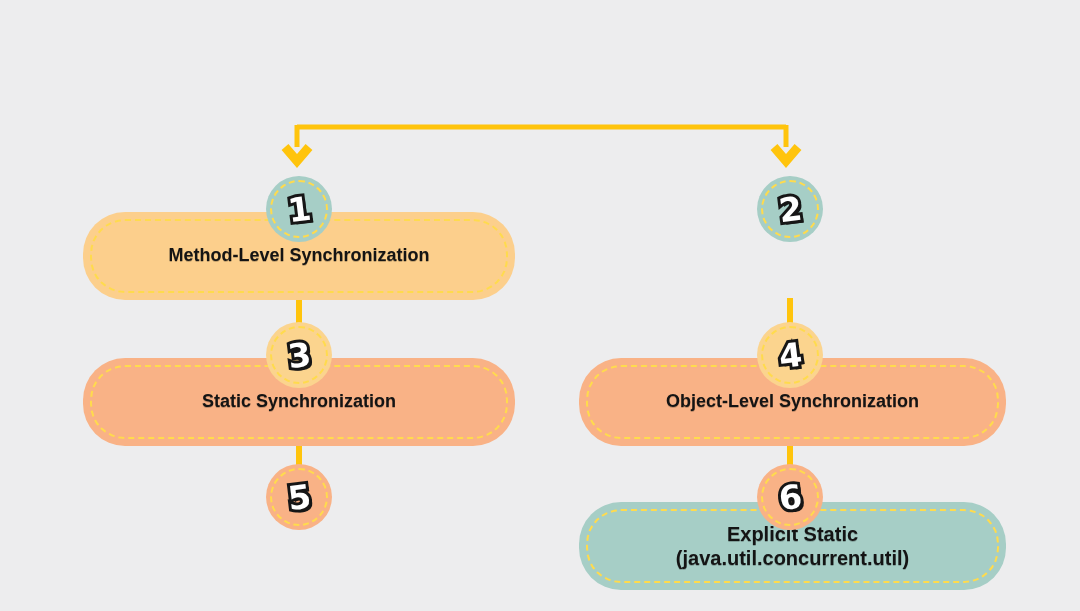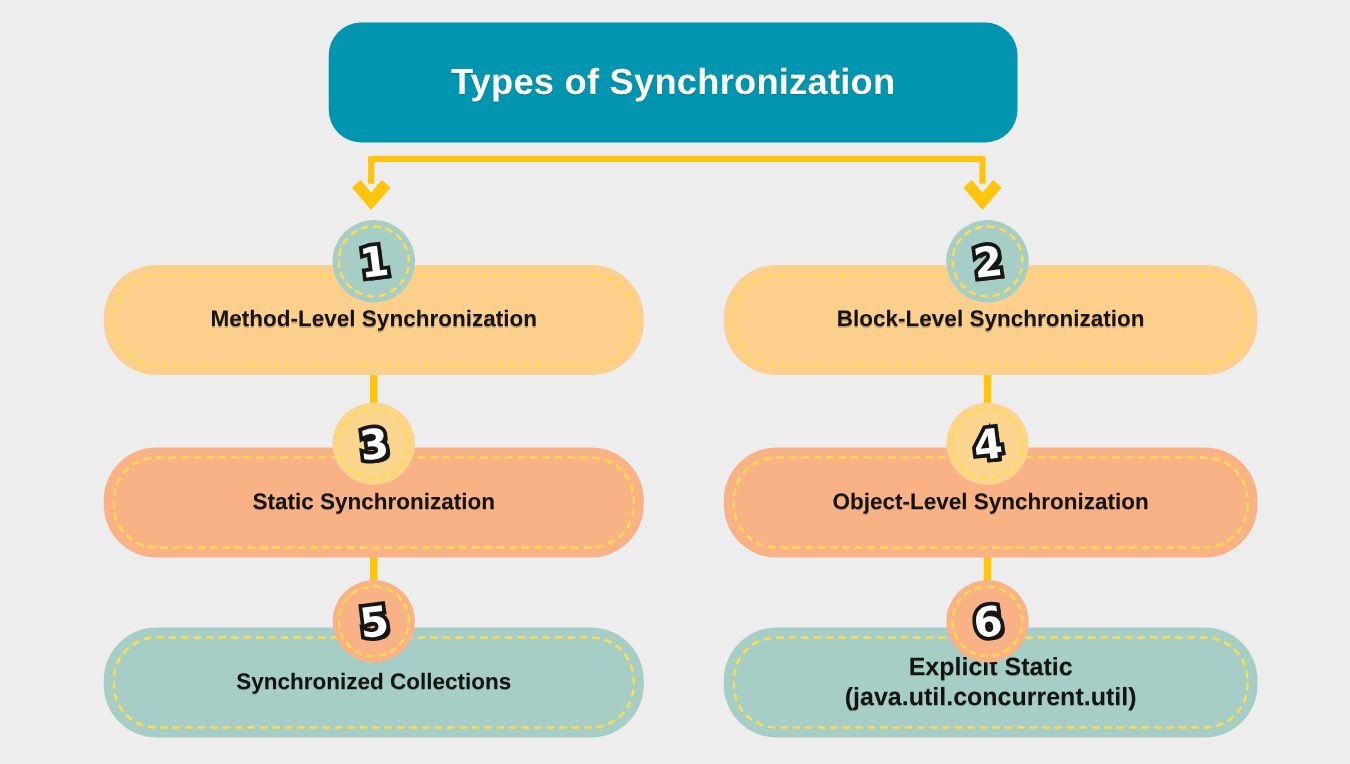--- a/index.html
+++ b/index.html
@@ -77,50 +77,41 @@
     text-shadow:3px 3px 0 #161616;
     transform:rotate(-7deg);
     line-height:1;
   }
 </style>
 </head>
 <body style="--background: #EDEDEE; --header_bg: #0295B0; --header_text: #FFFFFF; --arrow: #FFC40C; --dash: #FFDB4D; --box_orange: #FCCF8C; --box_salmon: #F9B286; --box_sage: #A6CEC6; --circle_sage: #A6CEC6; --circle_yellow: #FBD48E; --circle_salmon: #F9B286; --label_text: #141414;">
 
 <div class="stage">
 
-  <div class="header">
-    <span class="title">Types of Synchronization</span>
-  </div>
 
   <svg class="wires" width="1080" height="611" viewBox="0 0 1080 611">
     <path class="wire" d="M297,127 H786" stroke-width="5"></path>
     <path class="wire" d="M297,125 V147" stroke-width="5"></path>
     <path class="wire" d="M786,125 V147" stroke-width="5"></path>
     <path class="wire" d="M285,147 L297,161 L309,147" stroke-width="9"></path>
     <path class="wire" d="M774,147 L786,161 L798,147" stroke-width="9"></path>
     <path class="wire" d="M299,298 V335" stroke-width="6"></path>
     <path class="wire" d="M299,444 V480" stroke-width="6"></path>
     <path class="wire" d="M790,298 V335" stroke-width="6"></path>
     <path class="wire" d="M790,444 V480" stroke-width="6"></path>
   </svg>
 
   <div class="box col-left row-1 bg-orange">
     <span class="label">Method-Level Synchronization</span>
   </div>
-  <div class="box col-right row-1 bg-orange">
-    <span class="label">Block-Level Synchronization</span>
-  </div>
   <div class="box col-left row-2 bg-salmon">
     <span class="label">Static Synchronization</span>
   </div>
   <div class="box col-right row-2 bg-salmon">
     <span class="label">Object-Level Synchronization</span>
-  </div>
-  <div class="box col-left row-3 bg-sage">
-    <span class="label">Synchronized Collections</span>
   </div>
   <div class="box col-right row-3 bg-sage">
     <span class="label small">Explicit Static</span>
     <span class="label small">(java.util.concurrent.util)</span>
   </div>
 
   <div class="circle c-left c-row-1 fill-sage">
     <span class="num">1</span>
   </div>
   <div class="circle c-right c-row-1 fill-sage">

